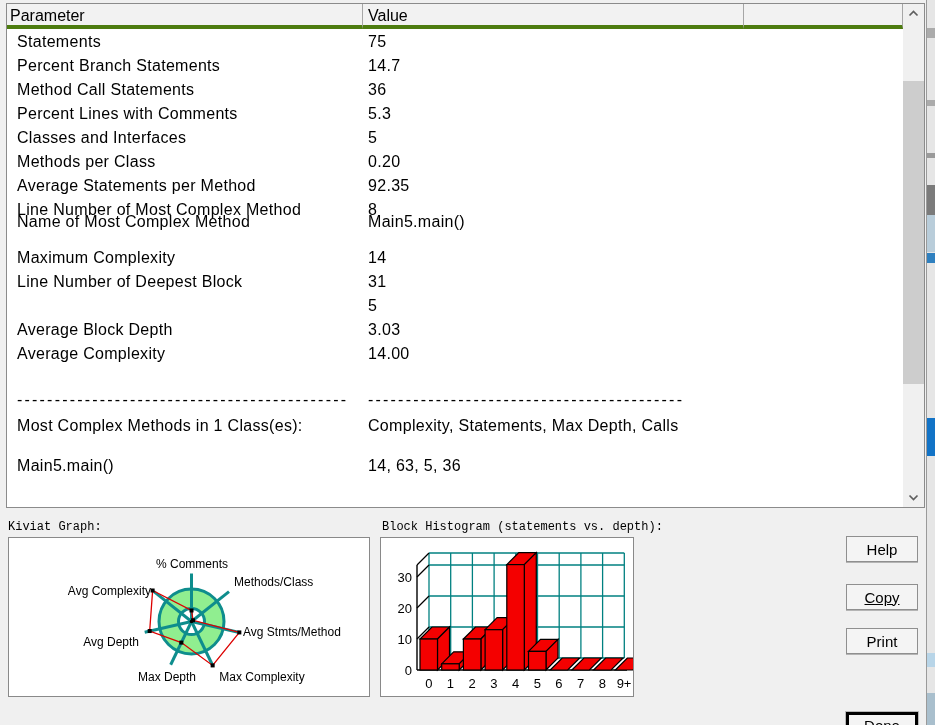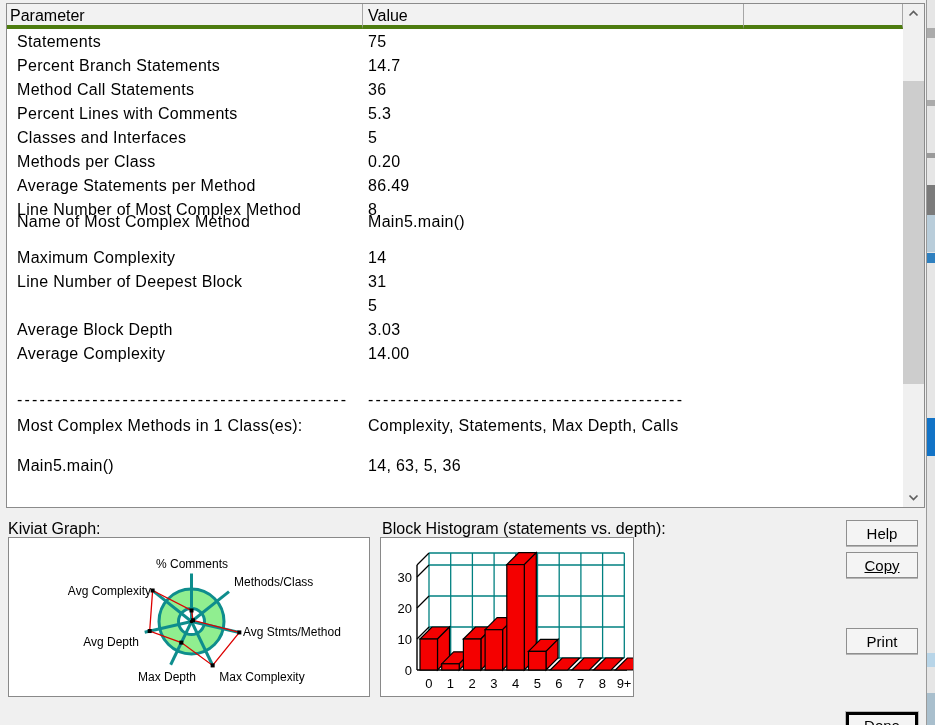--- a/index.html
+++ b/index.html
@@ -19,32 +19,32 @@
   .trow .p{position:absolute;left:10px;}
   .trow .v{position:absolute;left:361px;}
   .dashrow .p,.dashrow .v{letter-spacing:2.2px;}
   
   .vscroll{position:absolute;top:0;right:0;width:21px;height:100%;background:#f0f0f0;}
   .sbtn{position:absolute;left:0;width:21px;height:19px;background:#f0f0f0;
         display:flex;align-items:center;justify-content:center;}
   .sbtn.up{top:0;} .sbtn.down{bottom:0;}
   .sthumb{position:absolute;left:0;top:77px;width:21px;height:303px;background:#cdcdcd;}
   
-  .seclabel{position:absolute;font-size:16px;white-space:nowrap;}
+  .seclabel{position:absolute;font-size:12px;white-space:nowrap;font-family:Liberation Mono, monospace;}
   #kiviat-label{left:8px;top:520px;}
   #histo-label{left:382px;top:520px;}
   .gbox{position:absolute;background:#fff;border:1px solid #898989;box-sizing:border-box;}
   #kiviat-box{left:8px;top:537px;width:362px;height:160px;}
   #histo-box{left:380px;top:537px;width:254px;height:160px;}
   .gbox svg{display:block;font-family:"Liberation Sans","DejaVu Sans",sans-serif;}
   
   .btn{position:absolute;left:846px;width:72px;height:26px;font-size:15px;
        font-family:inherit;color:#000;background:#f4f4f4;border:1px solid #8f8f8f;
        box-shadow:0 1px 0 rgba(0,0,0,0.25);padding:0;}
-  #btn-help{top:520px;} #btn-copy{top:552px;text-decoration:underline;} #btn-print{top:628px;}
+  #btn-help{top:536px;} #btn-copy{top:584px;text-decoration:underline;} #btn-print{top:628px;}
   #btn-done{top:672px;border:3px solid #000000;box-shadow:0 0 0 1px #b9b9b9;margin-top:40px;}
   
   .strip{position:absolute;left:926px;top:0;width:9px;height:725px;background:#e6e6e6;
          border-left:1px solid #9a9a9a;box-sizing:border-box;}
   .seg{position:absolute;left:0;width:100%;}
 </style>
 </head>
 <body>
 
 <div>
@@ -79,21 +79,21 @@
         <div class="trow" style="top: 206px;">
           <span class="p">Name of Most Complex Method</span>
           <span class="v">Main5.main()</span>
         </div>
         <div class="trow" style="top: 194px;">
           <span class="p">Line Number of Most Complex Method</span>
           <span class="v">8</span>
         </div>
         <div class="trow" style="top: 170px;">
           <span class="p">Average Statements per Method</span>
-          <span class="v">86.49</span>
+          <span class="v">92.35</span>
         </div>
         <div class="trow" style="top: 146px;">
           <span class="p">Methods per Class</span>
           <span class="v">0.20</span>
         </div>
         <div class="trow" style="top: 122px;">
           <span class="p">Classes and Interfaces</span>
           <span class="v">5</span>
         </div>
         <div class="trow" style="top: 98px;">

